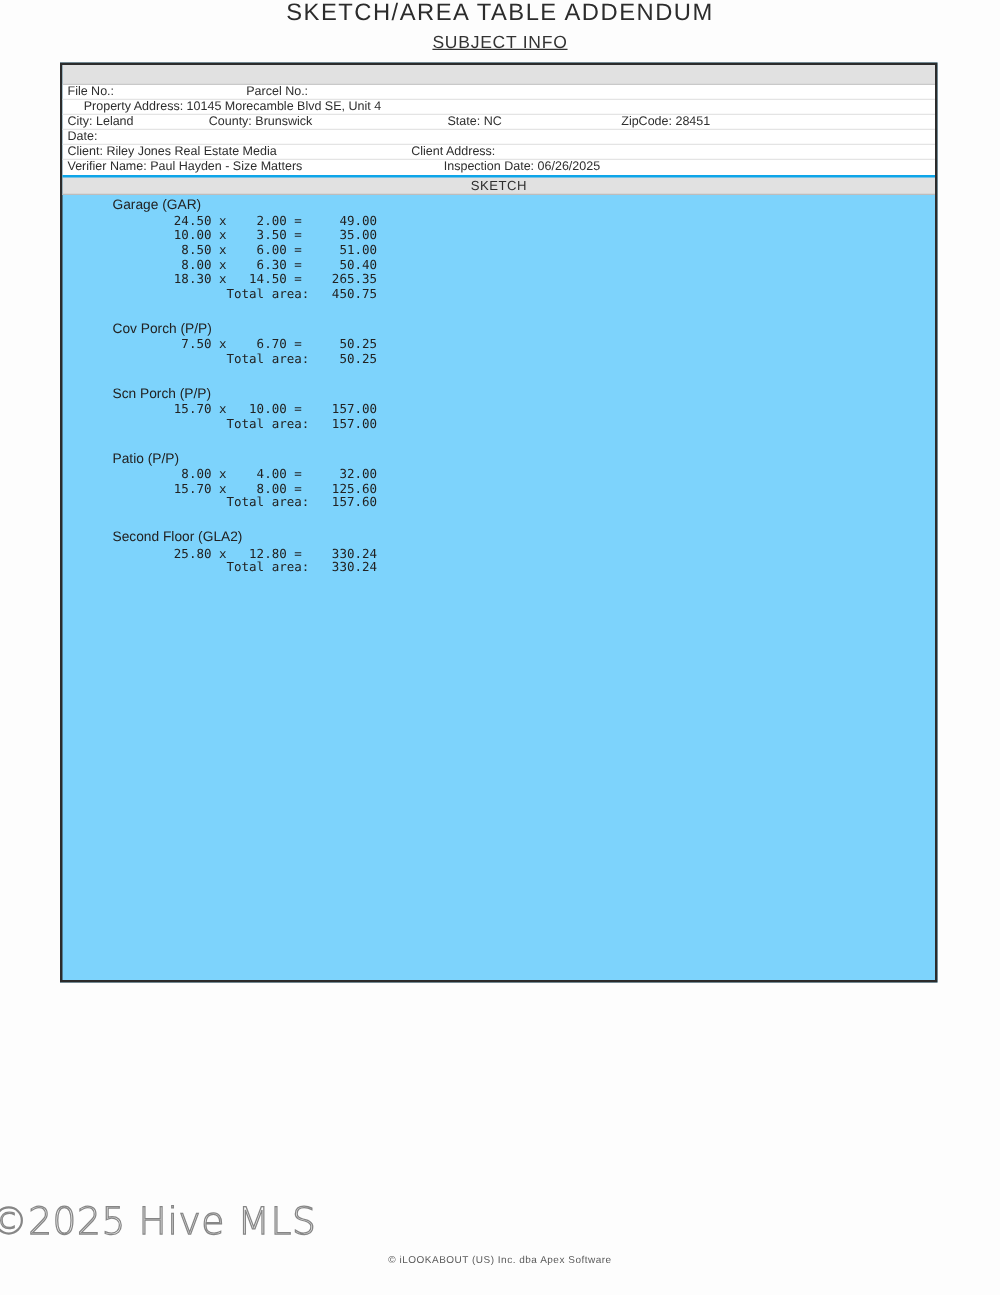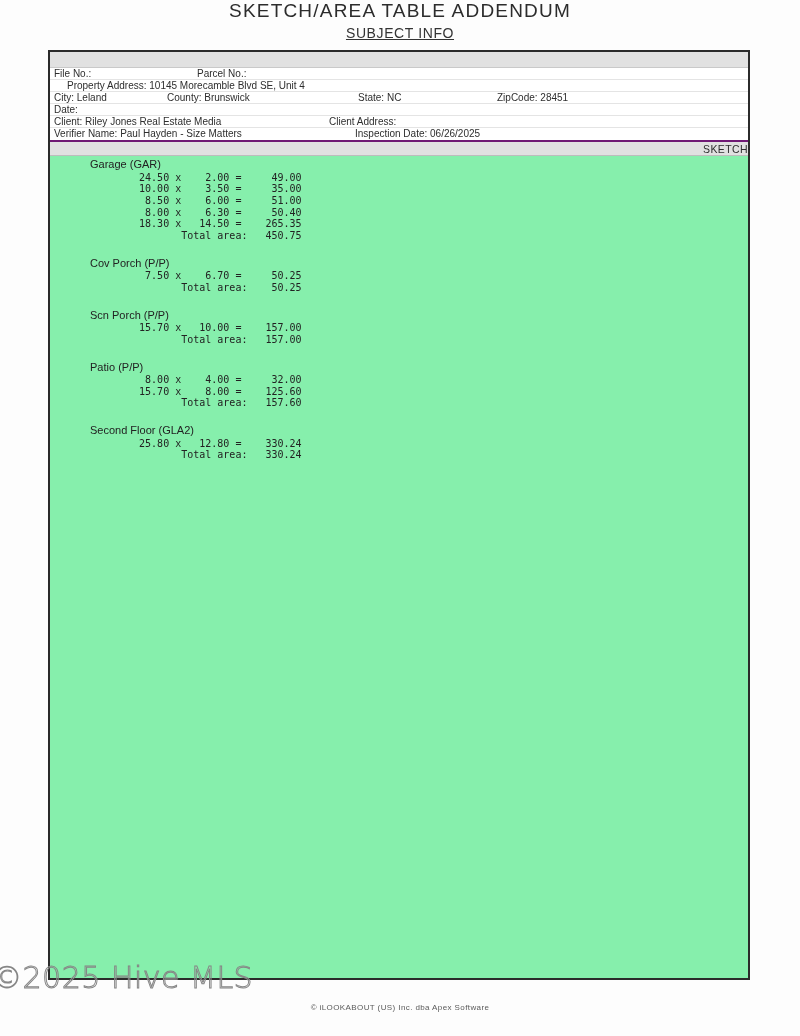--- a/index.html
+++ b/index.html
@@ -27,23 +27,23 @@
     font-size: 14px;
     letter-spacing: 0.6px;
     text-decoration: underline;
     color: #333;
   }
   .main-box {
     position: absolute;
     left: 48px;
     top: 50px;
     width: 702px;
-    height: 930px;
+    height: 736px;
     border: 2px solid #2b2b2b;
-    background: #86efac;
+    background: #7dd3fc;
   }
   .band-top {
     height: 16px;
     background: #e1e1e1;
     border-bottom: 1px solid #c9c9c9;
   }
   .info-row {
     position: relative;
     height: 12px;
     border-bottom: 1px solid #e4e4e4;
@@ -51,25 +51,25 @@
     line-height: 12px;
     background: #fff;
   }
   .info-row span {
     position: absolute;
     top: 0;
     white-space: nowrap;
     line-height: 12px;
   }
   .sketch-band {
-    border-top: 2px solid #701a75;
+    border-top: 2px solid #0ea5e9;
     border-bottom: 1px solid #bdbdbd;
     height: 16px;
     background: #e1e1e1;
-    text-align: right;
+    text-align: center;
     font-size: 10.5px;
     line-height: 15px;
     letter-spacing: 0.4px;
     color: #2e2e2e;
   }
   .sketch-content {
     padding: 2px 0 0 40px;
   }
   .sketch-group { margin-bottom: 15px; }
   .group-name {

